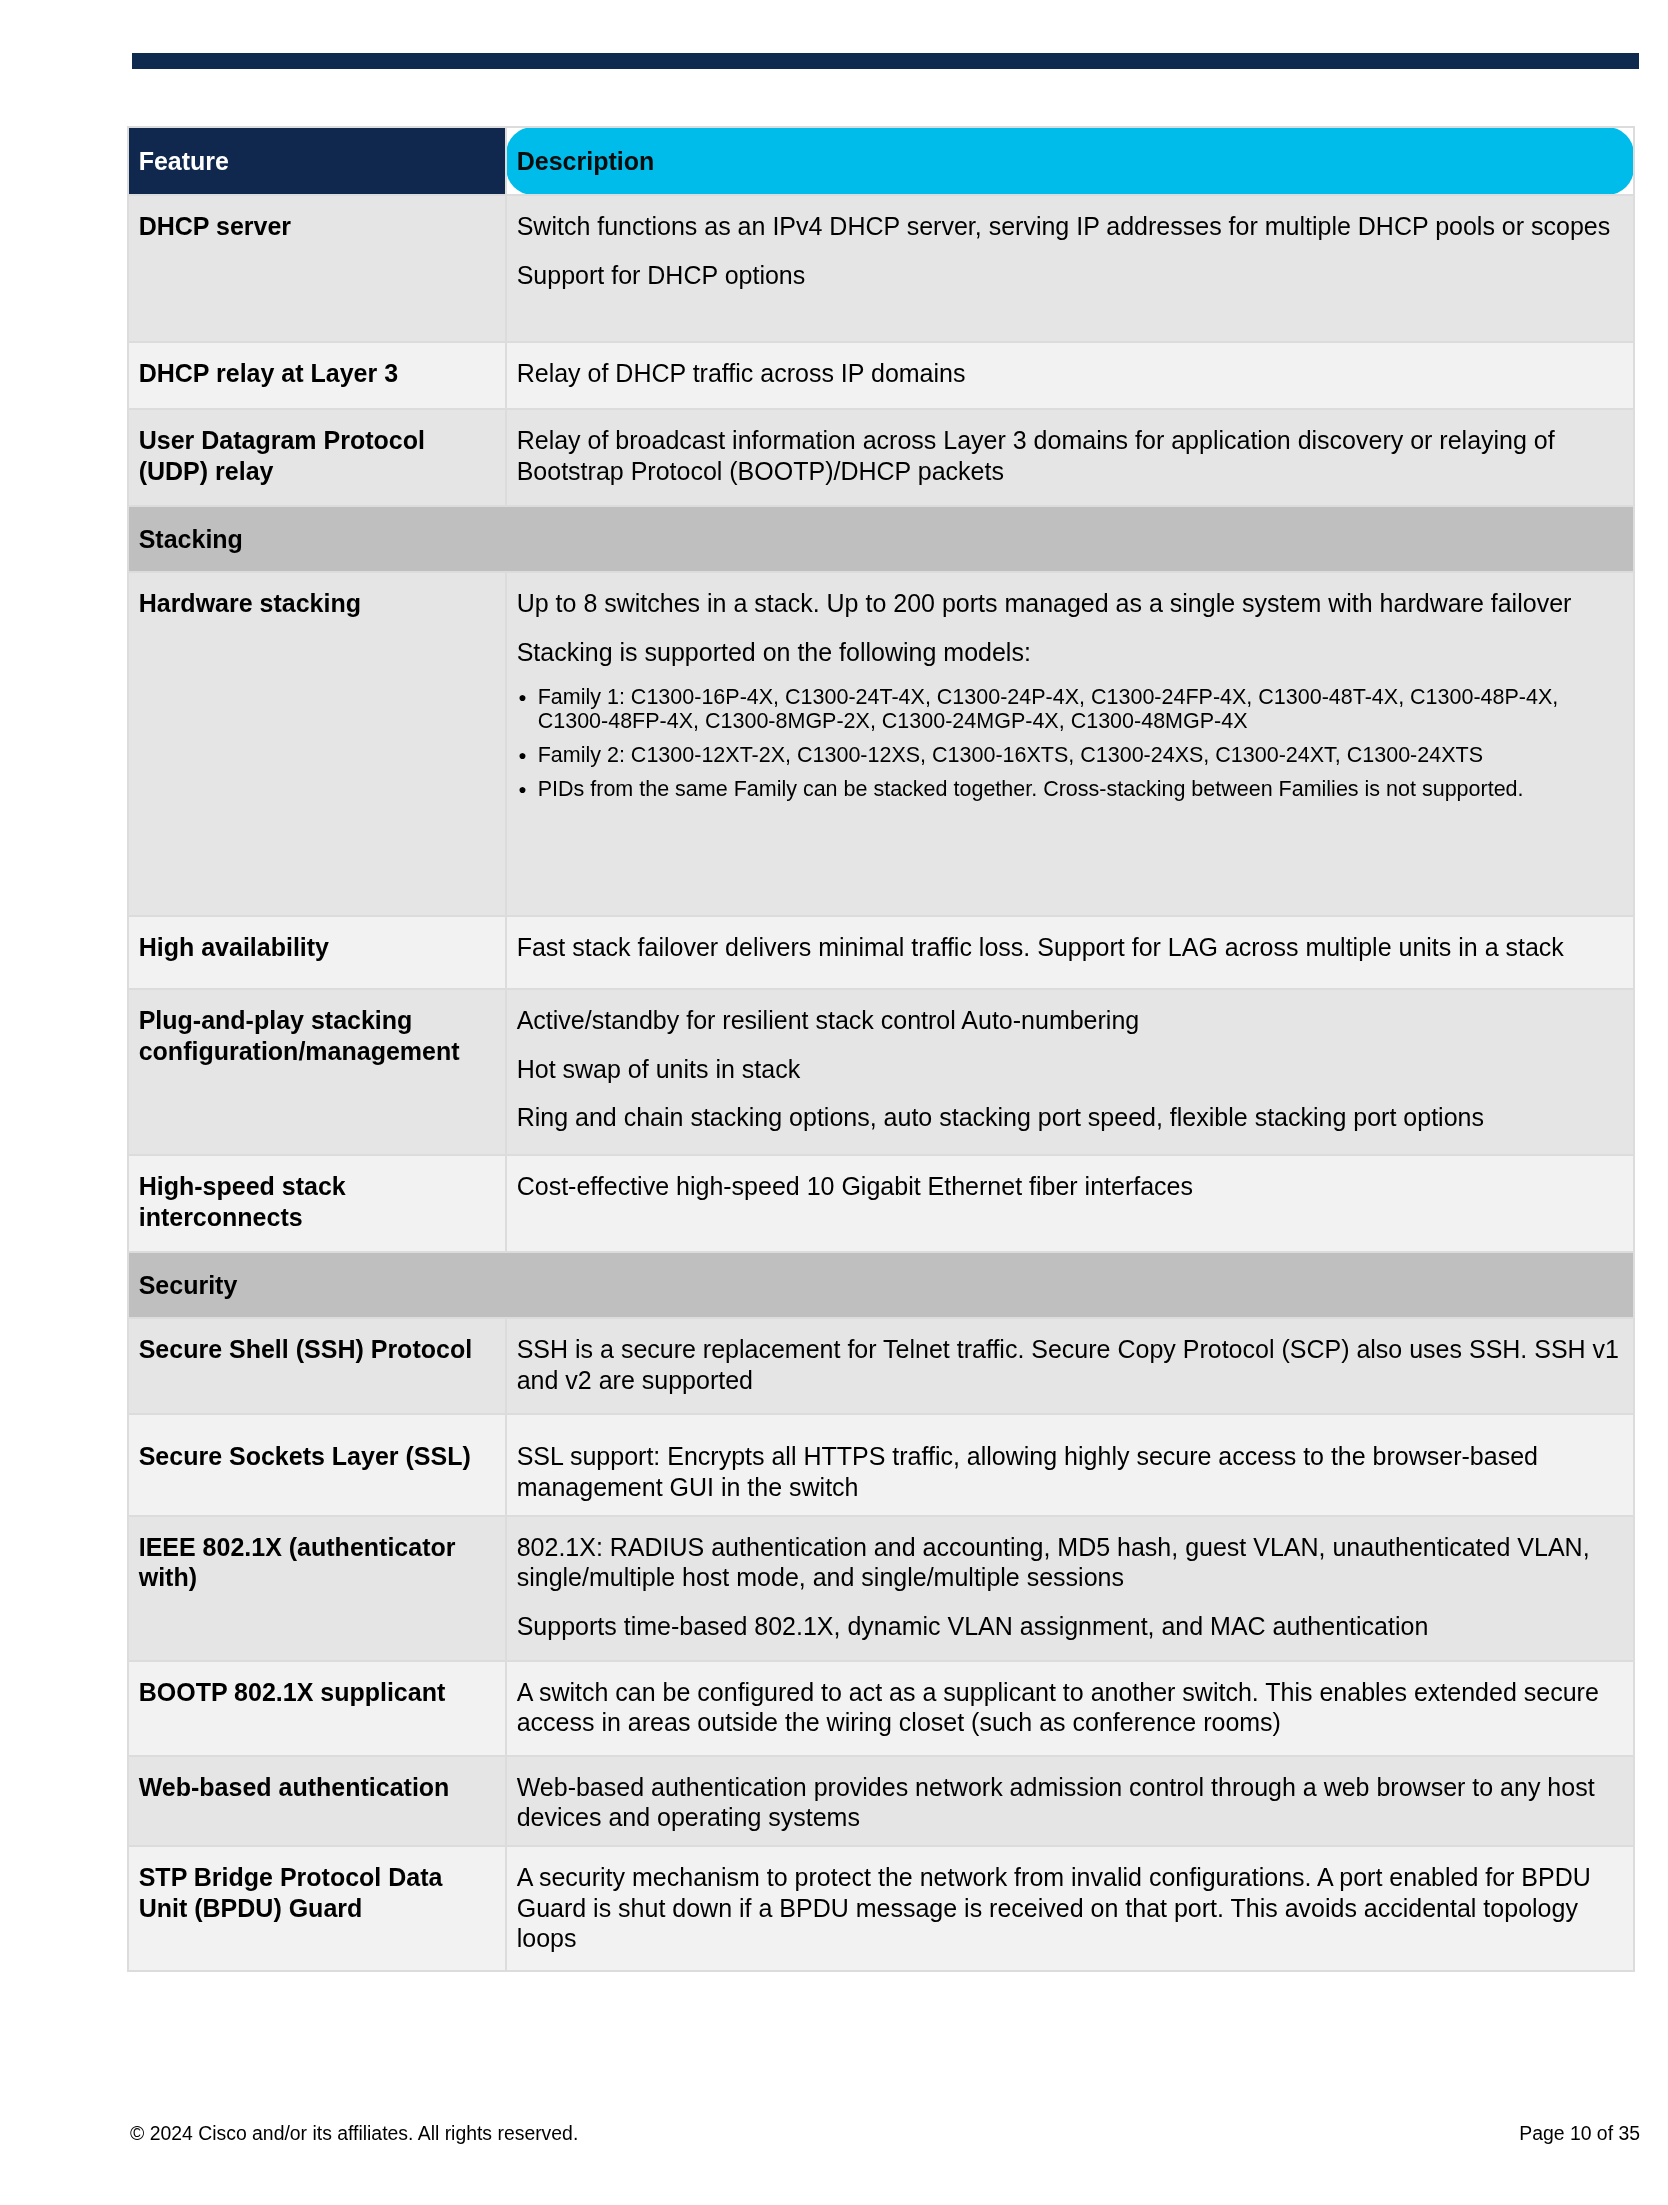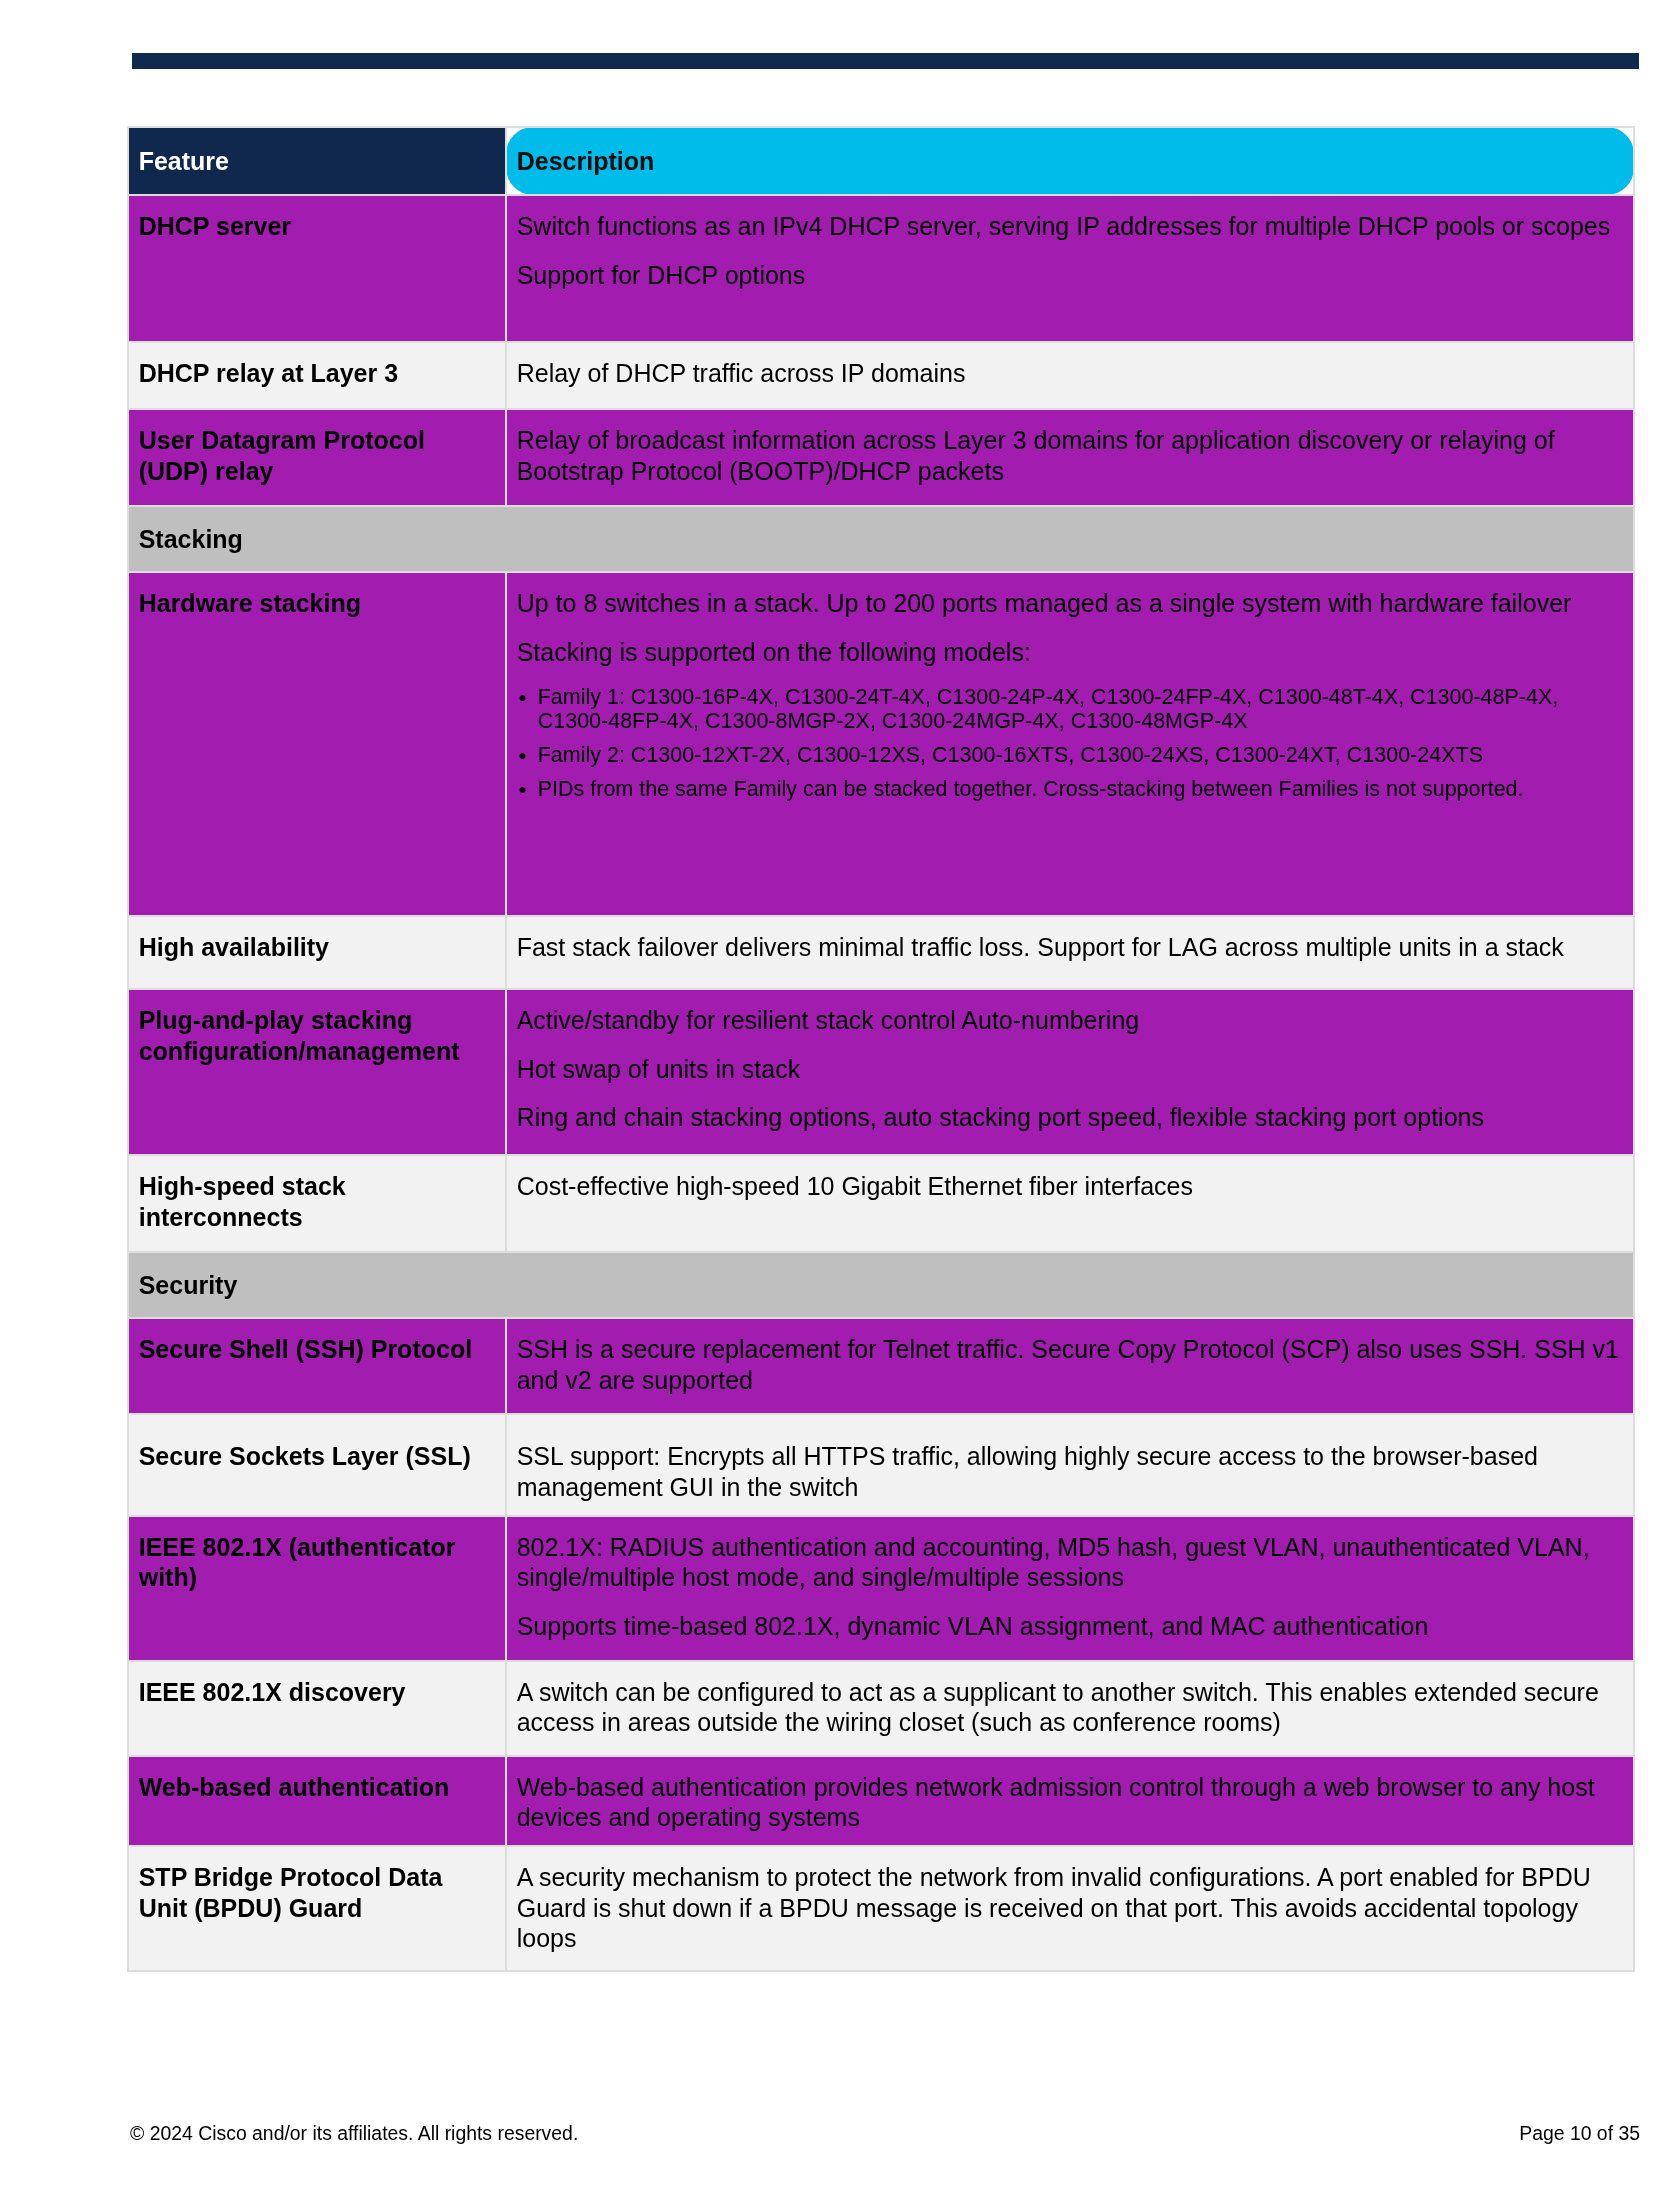--- a/index.html
+++ b/index.html
@@ -22,21 +22,21 @@
     }
     col.c1 { width: 378px; }
     col.c2 { width: 1128px; }
     .hdr th { height: 66px; vertical-align: middle; font-size: 25px; font-weight: bold; }
     .hdr .h-feature { background: #10284d; color: #ffffff; }
     .hdr .h-desc { background: #00bceb; color: #0b0b0b; border-radius: 27px; }
     .feat { font-weight: bold; font-size: 25px; line-height: 30.5px; padding-top: 15.2px !important; }
     .desc { font-size: 25px; line-height: 30.5px; padding-top: 15.2px !important; padding-bottom: 12.5px !important; }
     .desc p { margin: 0 0 18px 0; }
     .desc p:last-child { margin-bottom: 0; }
-    tr.white td { background: #a21caf; margin-top: 40px; }
+    tr.white td { background: #e5e5e5; margin-top: 40px; }
     tr.grey td { background: #f2f2f2; }
     tr.section td {
       background: #bfbfbf; font-weight: bold; font-size: 25px;
       height: 64px; vertical-align: middle;
     }
     ul.models { margin: 0; padding: 0 0 0 21px; list-style: none; }
     ul.models li {
       position: relative; font-size: 21.5px; line-height: 24px; margin-bottom: 9.7px;
     }
     ul.models li::before {
@@ -147,21 +147,21 @@
 
   <tr class="white" style="height:145px">
     <td class="feat">IEEE 802.1X (authenticator with)</td>
     <td class="desc">
       <p>802.1X: RADIUS authentication and accounting, MD5 hash, guest VLAN, unauthenticated VLAN, single/multiple host mode, and single/multiple sessions</p>
       <p>Supports time-based 802.1X, dynamic VLAN assignment, and MAC authentication</p>
     </td>
   </tr>
 
   <tr class="grey" style="height:95px">
-    <td class="feat">IEEE 802.1X discovery</td>
+    <td class="feat">BOOTP 802.1X supplicant</td>
     <td class="desc">
       <p>A switch can be configured to act as a supplicant to another switch. This enables extended secure access in areas outside the wiring closet (such as conference rooms)</p>
     </td>
   </tr>
 
   <tr class="white" style="height:80px">
     <td class="feat">Web-based authentication</td>
     <td class="desc">
       <p>Web-based authentication provides network admission control through a web browser to any host devices and operating systems</p>
     </td>

